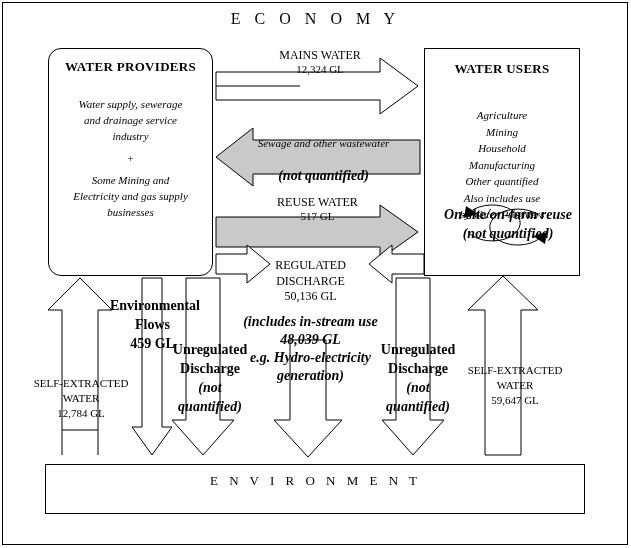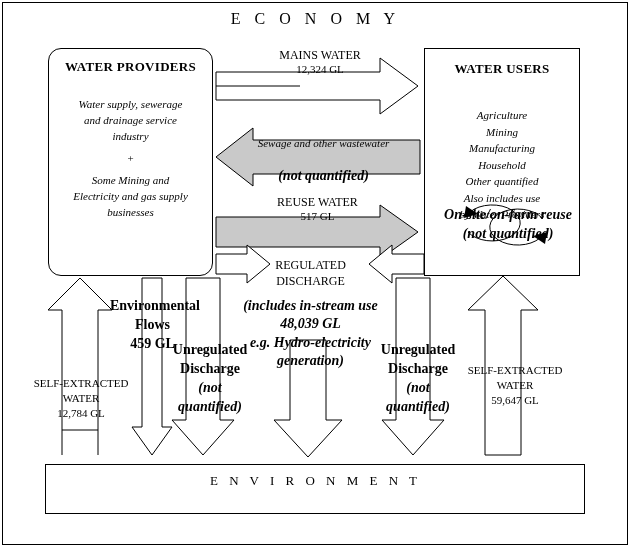--- a/index.html
+++ b/index.html
@@ -41,22 +41,22 @@
       <div>Electricity and gas supply</div>
       <div>businesses</div>
     </div>
   </div>
 
   <div class="box" style="left:424px;top:48px;width:156px;height:228px;">
     <div class="ctr ttl" style="margin-top:12px;">WATER USERS</div>
     <div class="ctr it sm" style="margin-top:30px;line-height:1.5;">
       <div>Agriculture</div>
       <div>Mining</div>
+      <div>Household</div>
       <div>Manufacturing</div>
-      <div>Household</div>
       <div>Other quantified</div>
       <div>Also includes use</div>
       <div>by Water Providers</div>
     </div>
   </div>
 
   <div class="box" style="left:45px;top:464px;width:540px;height:50px;"></div>
   <div class="environtext">E N V I R O N M E N T</div>
 
   <svg viewBox="0 0 631 548">
@@ -107,20 +107,21 @@
   </div>
 
   <div class="lbl ctr xs it" style="left:443px;top:206px;width:130px;line-height:1.35;">
     <div>On-site/on-farm reuse</div>
     <div>(not quantified)</div>
   </div>
 
   <div class="lbl ctr" style="left:238px;top:258px;width:145px;line-height:1.3;">
     <div class="md">REGULATED</div>
     <div class="md">DISCHARGE</div>
+    <div class="md">50,136 GL</div>
     <div class="xs it" style="margin-top:8px;">(includes in-stream use</div>
     <div class="xs it">48,039 GL</div>
     <div class="xs it">e.g. Hydro-electricity generation)</div>
   </div>
 
   <div class="lbl ctr xs" style="left:110px;top:297px;width:85px;line-height:1.35;">
     <div>Environmental</div>
     <div>Flows</div>
     <div>459 GL</div>
   </div>

